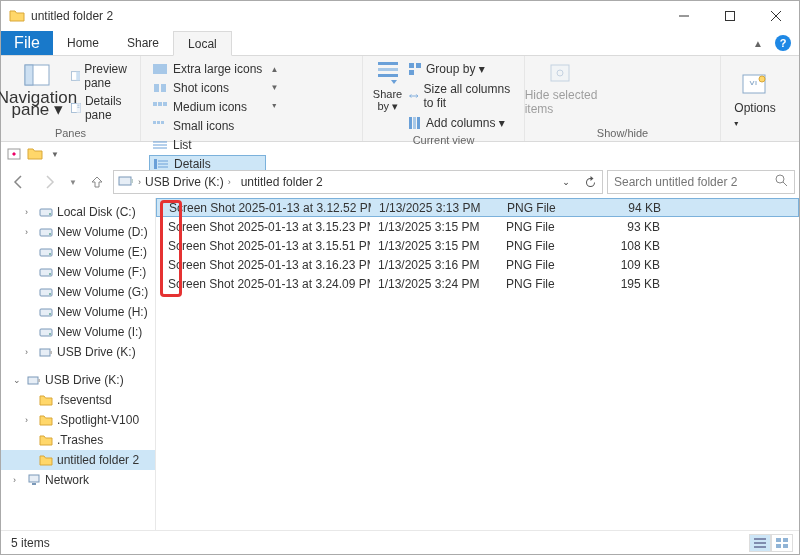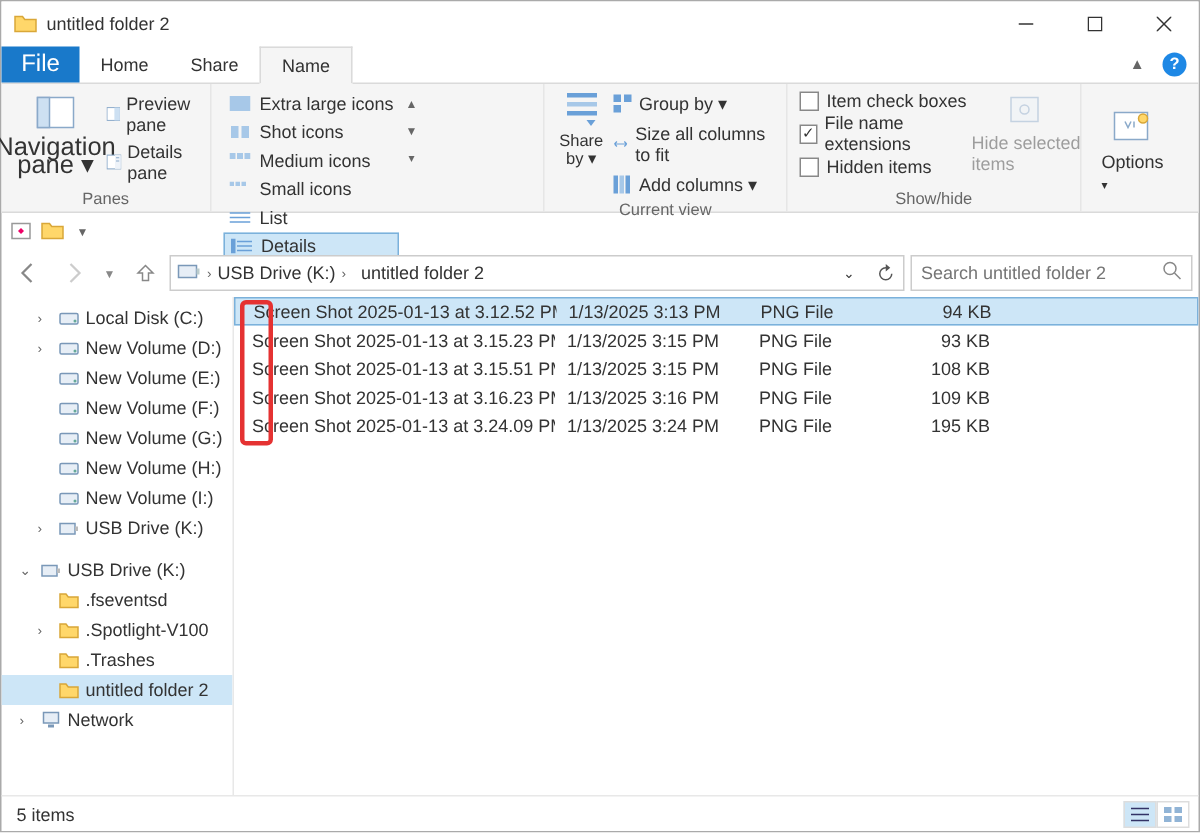--- a/index.html
+++ b/index.html
@@ -115,21 +115,21 @@
             <line x1="10" y1="0" x2="0" y2="10" stroke="#333"></line>
           </svg>
         </div>
     </div>
   </div>
 
   <div class="tabrow">
     <div class="filetab">File</div>
     <div class="tab">Home</div>
     <div class="tab">Share</div>
-    <div class="tab active">Name</div>
+    <div class="tab active">Local</div>
     <div class="rside">
       <span style="font-size:10px;color:#666;">▲</span>
       <span class="helpcircle">?</span>
     </div>
   </div>
 
   <div class="ribbon">
     <div class="rgroup panesgrp">
       <div class="row">
         <div class="navpane">
@@ -253,34 +253,20 @@
                 <rect x="9" y="1" width="3" height="12" fill="#6aa0d8"></rect>
               </svg>
               <span>Add columns ▾</span>
             </div>
         </div>
       </div>
       <div class="lbl">Current view</div>
     </div>
     <div class="rgroup showhide">
       <div class="shblock">
-        <div class="shchecks">
-          <div class="chkrow">
-              <span class="chkbox"></span>
-              <span>Item check boxes</span>
-            </div>
-          <div class="chkrow">
-              <span class="chkbox">✓</span>
-              <span>File name extensions</span>
-            </div>
-          <div class="chkrow">
-              <span class="chkbox"></span>
-              <span>Hidden items</span>
-            </div>
-        </div>
         <div class="hidebtn">
           <svg width="28" height="28" viewBox="0 0 28 28">
               <rect x="4" y="5" width="18" height="16" fill="#eef3f9" stroke="#8aa9c9"></rect>
               <circle cx="13" cy="13" r="3" fill="none" stroke="#8aa9c9"></circle>
             </svg>
           <div class="biglbl" style="white-space:pre;">Hide selected
 items</div>
         </div>
       </div>
       <div class="lbl">Show/hide</div>

